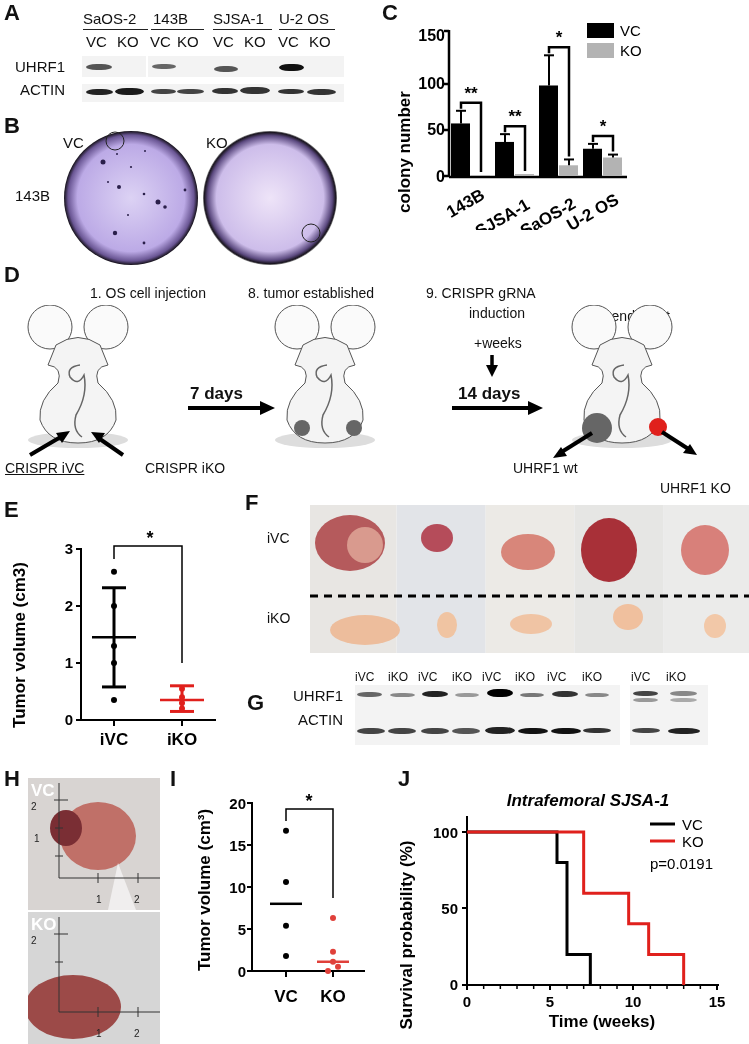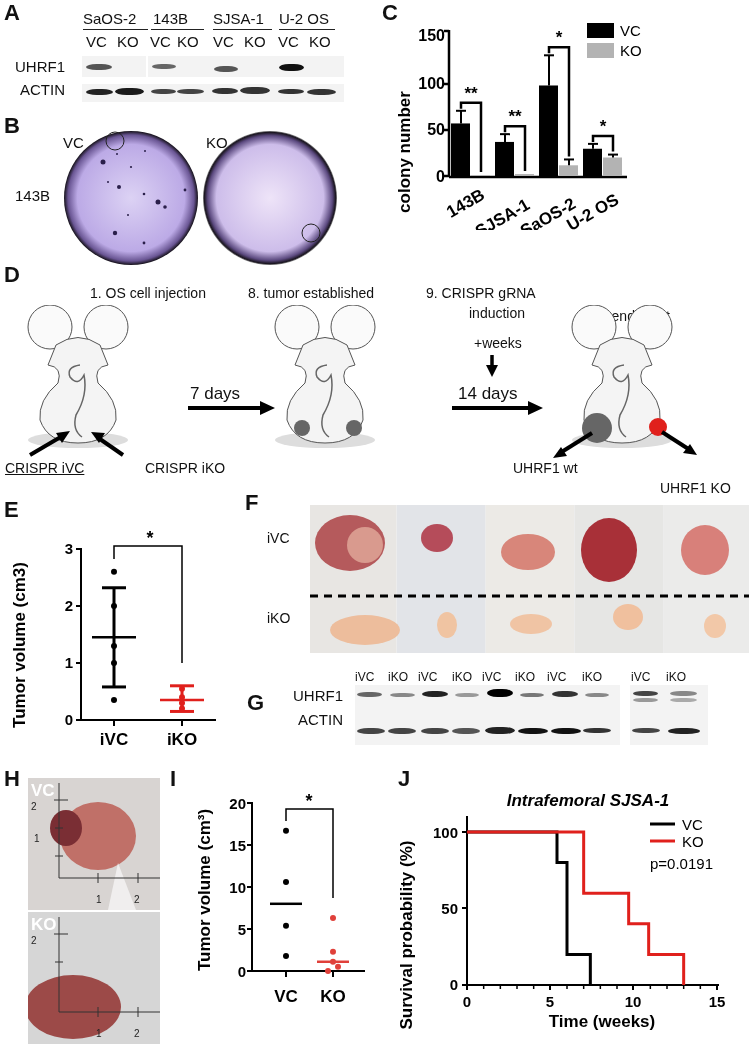--- a/index.html
+++ b/index.html
@@ -1,21 +1,21 @@
 <!DOCTYPE html>
 <html><head>
 <meta charset="utf-8">
 <style>
   html,body{margin:0;padding:0;background:#fff;}
   body{width:749px;height:1044px;position:relative;overflow:hidden;font-family:"Liberation Sans",sans-serif;color:#111;}
   .abs{position:absolute;}
   .plabel{position:absolute;font-weight:bold;font-size:22px;font-family:"Liberation Sans",sans-serif;}
   .t14{font-size:14px;}
   .t15{font-size:15px;}
-  .b{font-weight:normal;}
+  .b{font-weight:bold;}
   .blot{position:absolute;background:#f3f3f3;}
   .band{position:absolute;border-radius:40%/50%;}
   .underline{position:absolute;height:1px;background:#222;}
   svg text{font-family:"Liberation Sans",sans-serif;}
   .photo{position:absolute;overflow:hidden;}
 </style>
 </head>
 <body>
 
 <div class="plabel" style="left:4px;top:0px;">A</div>

